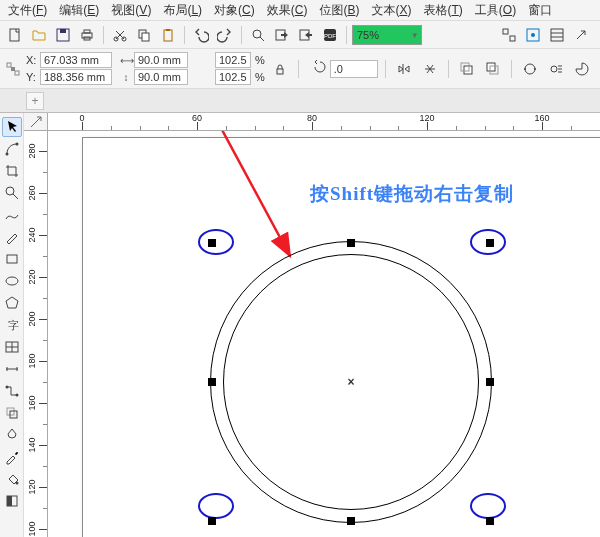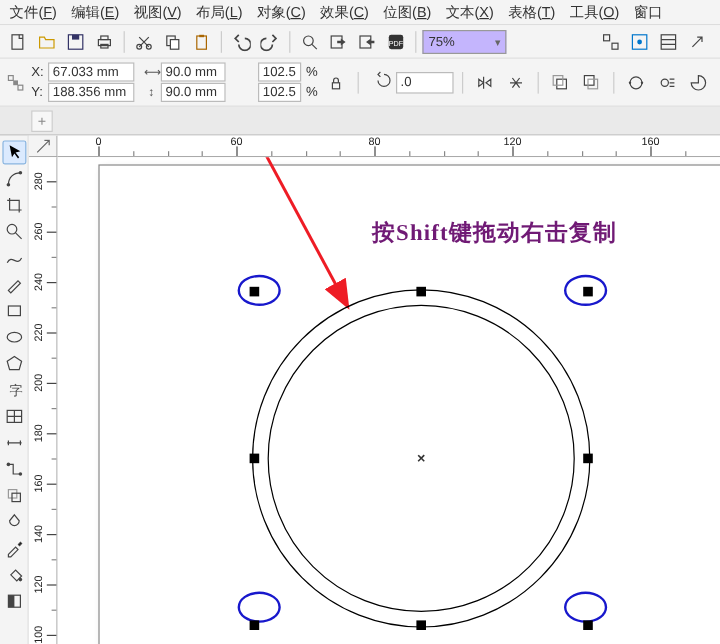--- a/index.html
+++ b/index.html
@@ -7,21 +7,21 @@
 
 
 .menu-bar { height: 21px; background: #f4f4f4; border-bottom: 1px solid #ddd; display: flex; align-items: center; padding: 0 2px; }
 .menu-item { padding: 2px 6px; cursor: pointer; white-space: nowrap; }
 .menu-item .hk { text-decoration: underline; }
 
 
 .toolbar { height: 28px; background: #f4f4f4; border-bottom: 1px solid #ddd; display: flex; align-items: center; padding: 0 4px; gap: 2px; }
 .tb-btn { width: 22px; height: 22px; display: flex; align-items: center; justify-content: center; cursor: pointer; border-radius: 2px; }
 .tb-sep { width: 1px; height: 18px; background: #ccc; margin: 0 3px; }
-.zoom-box { border: 1px solid #999; background: #c4b5fd; height: 20px; width: 70px; display: flex; align-items: center; padding: 0 4px; font-size: 11px; }
+.zoom-box { border: 1px solid #999; background: #22c55e; height: 20px; width: 70px; display: flex; align-items: center; padding: 0 4px; font-size: 11px; }
 .zoom-box::after { content: "▾"; margin-left: auto; font-size: 9px; color: #666; }
 .snap-group { display: flex; gap: 2px; margin-left: auto; margin-right: 4px; }
 
 
 .prop-bar { height: 40px; background: #f4f4f4; border-bottom: 1px solid #ddd; display: flex; align-items: center; padding: 0 4px; gap: 4px; }
 .xy-icon { width: 18px; height: 30px; display: flex; flex-direction: column; align-items: center; justify-content: center; color: #666; }
 .xy-icon svg { width: 14px; height: 14px; }
 .coord-group { display: flex; flex-direction: column; gap: 1px; }
 .coord-line { display: flex; align-items: center; height: 16px; }
 .coord-label { width: 14px; font-size: 11px; color: #333; }
@@ -54,21 +54,21 @@
 .ruler-tick-h { position: absolute; bottom: 0; width: 1px; height: 8px; background: #444; }
 .ruler-tick-h.minor { height: 4px; background: #888; }
 .ruler-label-h { position: absolute; top: 0px; font-size: 9px; color: #222; transform: translateX(-50%); }
 .ruler-tick-v { position: absolute; right: 0; height: 1px; width: 8px; background: #444; }
 .ruler-tick-v.minor { width: 4px; background: #888; }
 .ruler-label-v { position: absolute; right: 10px; font-size: 9px; color: #222; writing-mode: vertical-rl; transform: translateY(-50%) rotate(180deg); }
 
 .canvas { position: absolute; top: 18px; left: 24px; right: 0; bottom: 0; background: #fff; }
 .page { position: absolute; top: 6px; left: 34px; width: 600px; height: 480px; background: #fff; border: 1px solid #888; box-shadow: 3px 3px 6px rgba(0,0,0,0.2); }
 
-.annotation { position: absolute; top: 50px; left: 262px; font-size: 19px; font-weight: bold; color: #701a75; font-family: SimSun, serif; letter-spacing: 1px; }
+.annotation { position: absolute; top: 50px; left: 262px; font-size: 19px; font-weight: bold; color: #3b82f6; font-family: SimSun, serif; letter-spacing: 1px; }
 .arrow-line { position: absolute; pointer-events: none; }
 
 
 .sel-handle { position: absolute; width: 8px; height: 8px; background: #000; }
 .sel-center { position: absolute; width: 10px; height: 10px; display: flex; align-items: center; justify-content: center; font-weight: bold; }
 
 
 .big-circle { position: absolute; border: 1px solid #000; border-radius: 50%; }
 .small-ellipse { position: absolute; border: 2px solid #1818cc; border-radius: 50%; }
 

